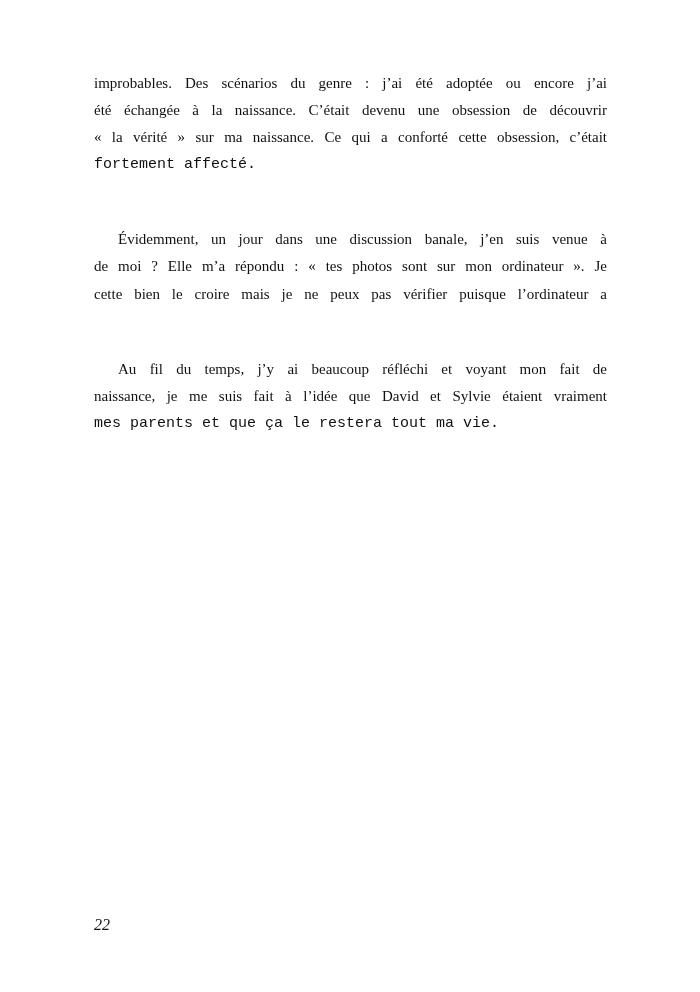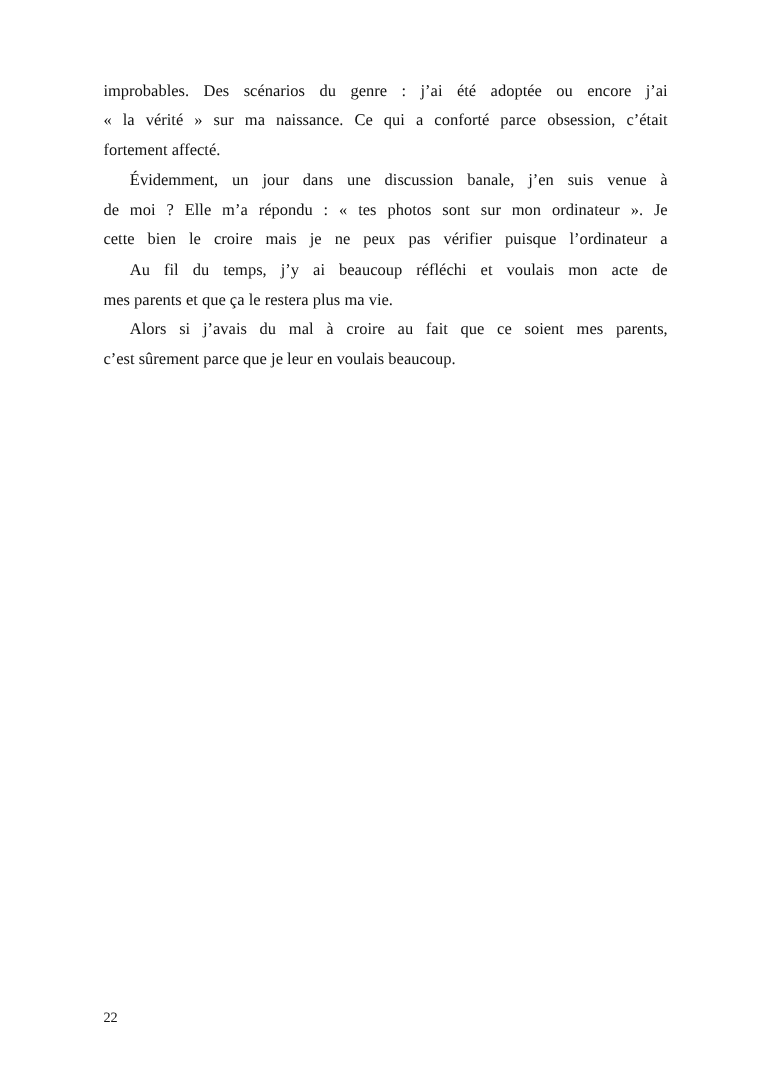--- a/index.html
+++ b/index.html
@@ -38,56 +38,57 @@
     }
     .line {
       display: block;
       text-align: justify;
       text-align-last: justify;
       white-space: nowrap;
       overflow: visible;
     }
     .line.last {
       text-align-last: left;
+      font-family: Liberation Mono, monospace;
     }
     .line.indent {
       text-indent: 24px;
+      margin-top: 48px;
     }
     .page-number {
       position: absolute;
       left: 94px;
       top: 914px;
-      font-size: 13px;
+      font-size: 16px;
       line-height: 22px;
+      font-style: italic;
     }
   </style>
 </head>
 <body>
 
 <div class="page">
   <div class="text-block">
 
     <p>
       <span class="line">improbables. Des scénarios du genre : j’ai été adoptée ou encore j’ai</span>
-      <span class="line">« la vérité » sur ma naissance. Ce qui a conforté parce obsession, c’était</span>
+      <span class="line">été échangée à la naissance. C’était devenu une obsession de découvrir</span>
+      <span class="line">« la vérité » sur ma naissance. Ce qui a conforté cette obsession, c’était</span>
       <span class="line last">fortement affecté.</span>
     </p>
 
     <p>
       <span class="line indent">Évidemment, un jour dans une discussion banale, j’en suis venue à</span>
       <span class="line">de moi ? Elle m’a répondu : « tes photos sont sur mon ordinateur ». Je</span>
       <span class="line">cette bien le croire mais je ne peux pas vérifier puisque l’ordinateur a</span>
     </p>
 
     <p>
-      <span class="line indent">Au fil du temps, j’y ai beaucoup réfléchi et voulais mon acte de</span>
-      <span class="line last">mes parents et que ça le restera plus ma vie.</span>
+      <span class="line indent">Au fil du temps, j’y ai beaucoup réfléchi et voyant mon fait de</span>
+      <span class="line">naissance, je me suis fait à l’idée que David et Sylvie étaient vraiment</span>
+      <span class="line last">mes parents et que ça le restera tout ma vie.</span>
     </p>
 
-    <p>
-      <span class="line indent">Alors si j’avais du mal à croire au fait que ce soient mes parents,</span>
-      <span class="line last">c’est sûrement parce que je leur en voulais beaucoup.</span>
-    </p>
 
   </div>
 
   <div class="page-number">22</div>
 </div>
 
 </body></html>

